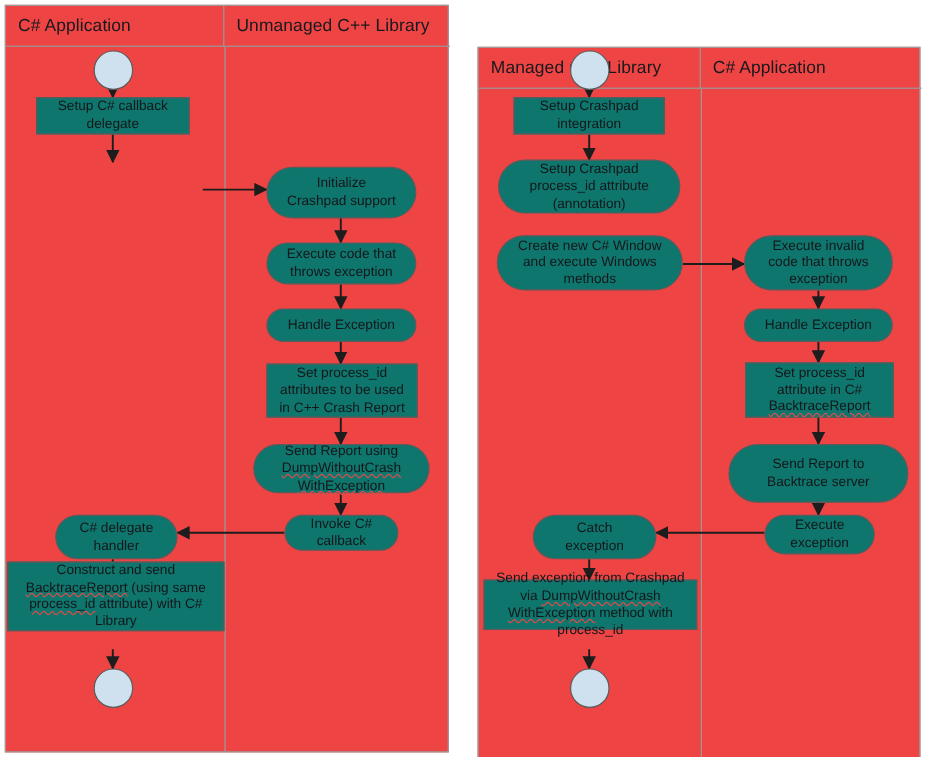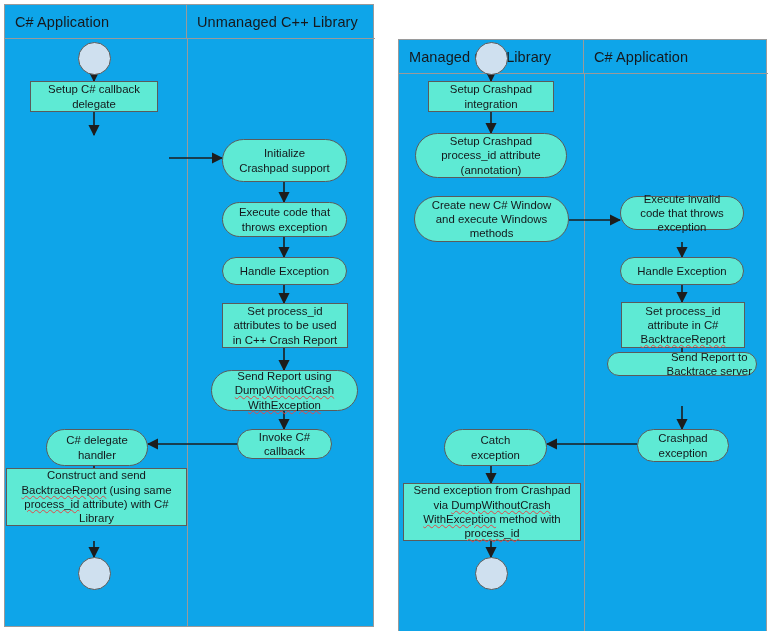--- a/index.html
+++ b/index.html
@@ -14,21 +14,21 @@
     position: relative;
     overflow: hidden;
   }
   #stage {
     position: relative;
     width: 771px;
     height: 631px;
   }
   .panel {
     position: absolute;
-    background: #0ea5e9;
+    background: #ef4444;
     border: 1px solid #9a9a9a;
     box-sizing: border-box;
   }
   .lane-header {
     position: absolute;
     top: 0;
     height: 34px;
     box-sizing: border-box;
     border-bottom: 1px solid #9a9a9a;
     display: flex;
@@ -41,21 +41,21 @@
   .lane-divider {
     position: absolute;
     top: 0;
     bottom: 0;
     width: 1px;
     background: #9a9a9a;
   }
   .node {
     position: absolute;
     box-sizing: border-box;
-    background: #5eead4;
+    background: #0f766e;
     border: 1.6px solid #5b5b5b;
     display: flex;
     align-items: center;
     justify-content: center;
     text-align: center;
     font-size: 11.4px;
     line-height: 14.3px;
     color: #14171a;
     padding: 0 4px;
   }
@@ -208,48 +208,48 @@
 process_id attribute
 (annotation)</span>
   </div>
 
   <div class="node rounded" style="left:414px; top:196px; width:155px; height:46px;">
     <span class="node-label">Create new C# Window
 and execute Windows
 methods</span>
   </div>
 
-  <div class="node rounded" style="left:620px; top:196px; width:124px; height:34px;justify-content:center;">
+  <div class="node rounded" style="left:620px; top:196px; width:124px; height:46px;justify-content:center;">
     <span class="node-label">Execute invalid
 code that throws
 exception</span>
   </div>
 
   <div class="node rounded" style="left:620px; top:257px; width:124px; height:28px;">
     <span class="node-label">Handle Exception</span>
   </div>
 
   <div class="node rect" style="left:621px; top:302px; width:124px; height:46px;">
     <span class="node-label">Set process_id<br>attribute in C#<br><span class="sq">BacktraceReport</span></span>
   </div>
 
-  <div class="node rounded" style="left:607px; top:352px; width:150px; height:24px;justify-content:flex-end;">
+  <div class="node rounded" style="left:607px; top:370px; width:150px; height:49px;">
     <span class="node-label">Send Report to
 Backtrace server</span>
   </div>
 
   <div class="node rounded" style="left:637px; top:429px; width:92px; height:33px;">
-    <span class="node-label">Crashpad
+    <span class="node-label">Execute
 exception</span>
   </div>
 
   <div class="node rounded" style="left:444px; top:429px; width:103px; height:37px;">
     <span class="node-label">Catch
 exception</span>
   </div>
 
-  <div class="node rect" style="left:403px; top:483px; width:178px; height:58px;">
+  <div class="node rect" style="left:403px; top:483px; width:178px; height:42px;">
     <span class="node-label">Send exception from Crashpad<br>via <span class="sq">DumpWithoutCrash</span><br><span class="sq">WithException</span> method with<br><span class="sq">process_id</span></span>
   </div>
 
   <div class="node circle" style="left:475px; top:557px; width:33px; height:33px;"></div>
 
 </div>
 
 </body></html>

